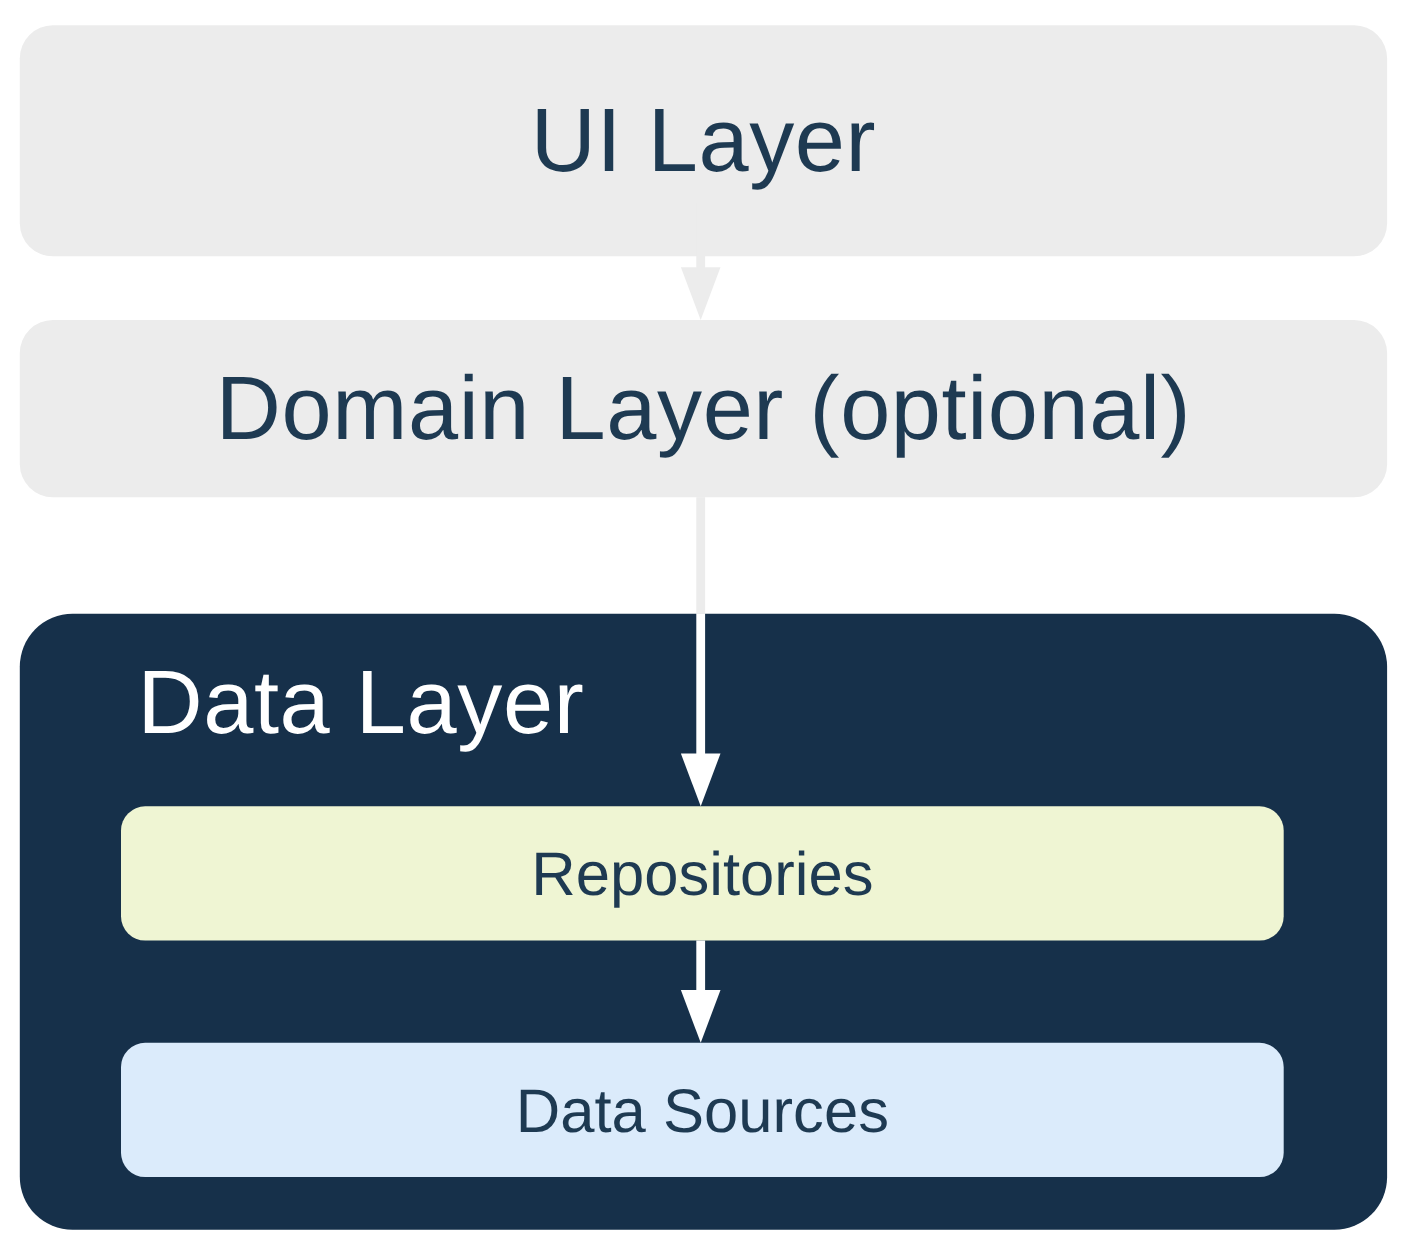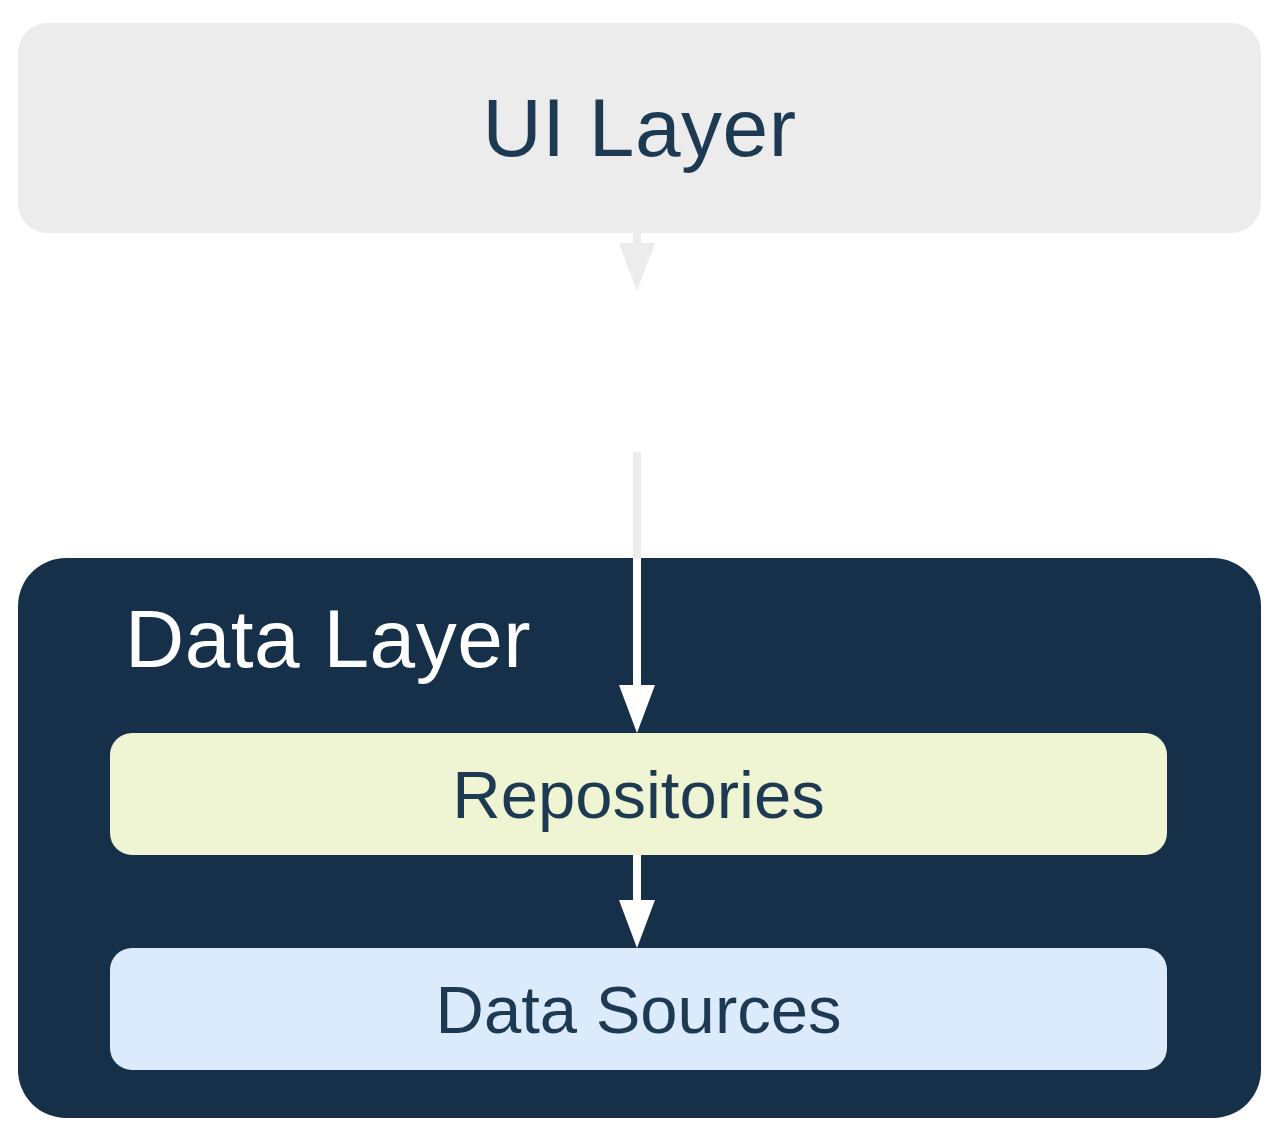--- a/index.html
+++ b/index.html
@@ -46,21 +46,21 @@
   .data-layer-title {
     position: absolute;
     left: 125px; top: 592px;
     color: var(--arrow-white, #ffffff);
     font-size: 82px;
     letter-spacing: 0.5px;
     text-align: center;
   }
   .inner-box {
     border-radius: 22px;
-    font-size: 67px;
+    font-size: 56px;
     color: var(--label-navy, #1e3a52);
   }
   .box-repositories {
     left: 110px; top: 733px;
     width: 1057px; height: 122px;
     background: var(--repositories-fill, #eff5d3);
   }
   .box-datasources {
     left: 110px; top: 948px;
     width: 1057px; height: 122px;
@@ -104,20 +104,23 @@
 
   <div class="layer-box gray-box box-ui">
     <span>UI Layer</span>
   </div>
 
   <div>
     <div class="arrow-stem stem-gray a1-stem"></div>
     <div class="arrow-head head-gray a1-head"></div>
   </div>
 
+  <div class="layer-box gray-box box-domain">
+    <span>Domain Layer (optional)</span>
+  </div>
 
   <div class="layer-box box-data"></div>
   <div class="data-layer-title">Data Layer</div>
 
   <div>
     <div class="arrow-stem stem-gray a2-stem-top"></div>
     <div class="arrow-stem stem-white a2-stem-bottom"></div>
     <div class="arrow-head head-white a2-head"></div>
   </div>
 

